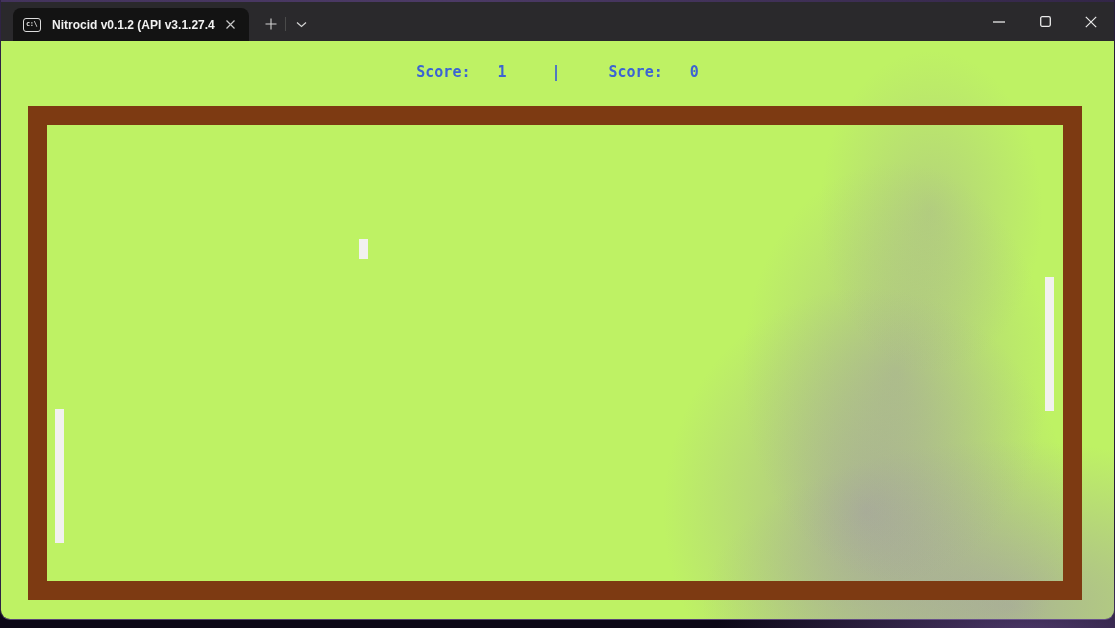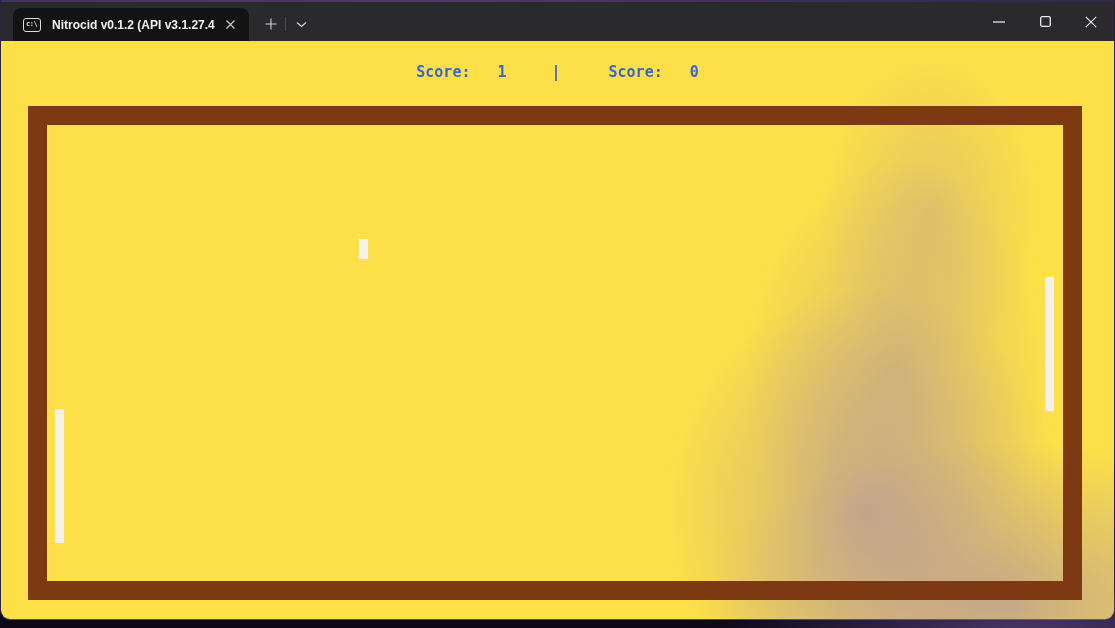--- a/index.html
+++ b/index.html
@@ -54,21 +54,21 @@
   .btn-dropdown { left:286px; }
   .tabbar-sep { position:absolute; left:284px; top:17px; width:1px; height:14px; background:#4a4a4a; }
 
   .win-controls { position:absolute; right:0; top:2px; height:39px; display:flex; }
   .win-btn { width:46px; height:39px; display:flex; align-items:center; justify-content:center; }
   .win-btn svg { display:block; }
 
   
   .content {
     position:absolute; left:0; top:41px; width:100%; height:579px;
-    background:#fde047; z-index:1;
+    background:#bef264; z-index:1;
   }
   
   .glow {
     position:absolute; inset:0; pointer-events:none;
     background:
       radial-gradient(ellipse 160px 230px at 930px 170px, rgba(150,118,190,0.25), rgba(150,118,190,0) 70%),
       radial-gradient(ellipse 220px 300px at 895px 330px, rgba(150,118,190,0.33), rgba(150,118,190,0) 70%),
       radial-gradient(ellipse 290px 320px at 865px 470px, rgba(152,120,192,0.45), rgba(152,120,192,0) 70%),
       radial-gradient(ellipse 430px 230px at 1010px 565px, rgba(152,120,192,0.50), rgba(152,120,192,0) 72%);
   }

